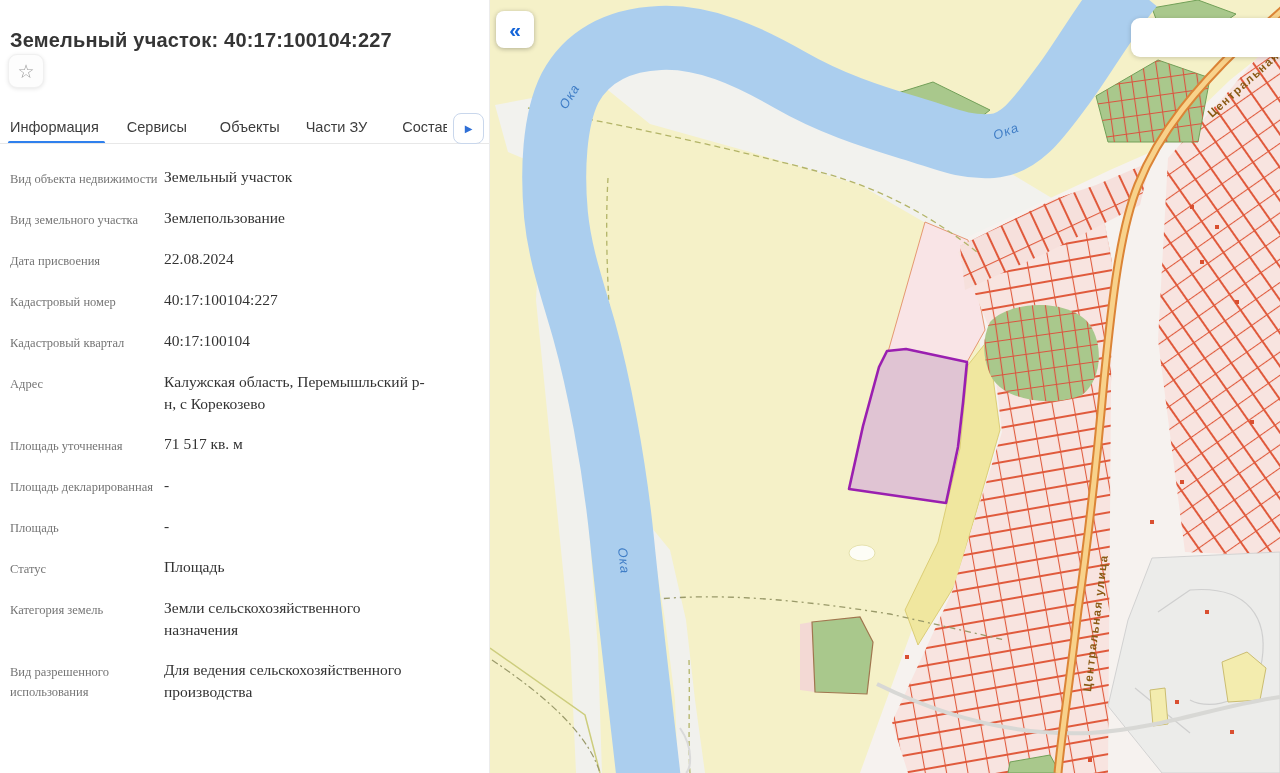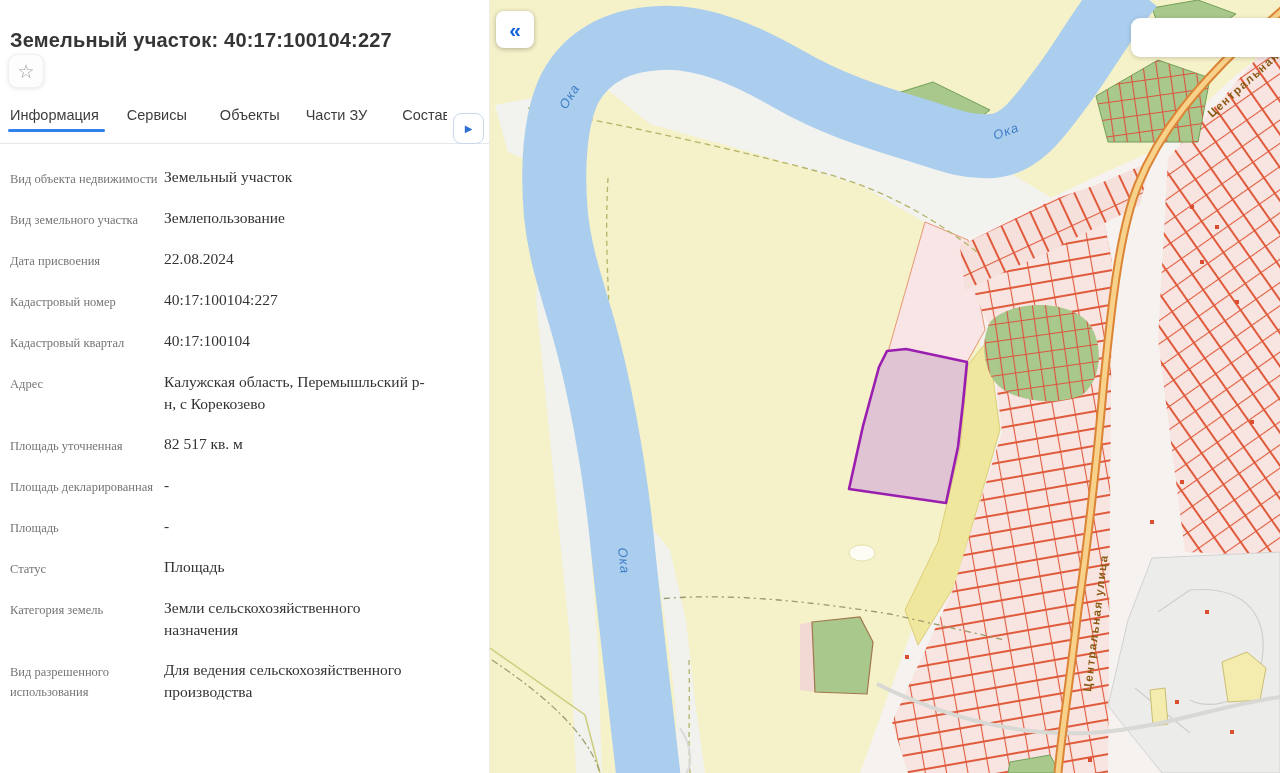--- a/index.html
+++ b/index.html
@@ -8,21 +8,21 @@
 
   
   .panel { position:absolute; left:0; top:0; width:490px; height:773px;
     background:#fff; border-right:1px solid #ececec; overflow:hidden; z-index:5; }
   .panel h1 { font-size:20px; font-weight:600; color:#353535; letter-spacing:.2px;
     padding:13px 12px 0 10px; white-space:nowrap;margin-top:16px; }
   .star-btn { position:absolute; left:8px; top:54px; width:36px; height:34px;
     background:#fdfdfd; border:1px solid #f0f0f0; border-radius:9px;
     box-shadow:0 1px 4px rgba(0,0,0,.10); display:flex; align-items:center;
     justify-content:center; cursor:pointer; font-size:19px; color:#9a9a9a; }
-  .tabs { position:absolute; left:0; top:100px; width:490px; height:32px;
+  .tabs { position:absolute; left:0; top:112px; width:490px; height:32px;
     display:flex; align-items:center; padding-left:10px; }
   .tab { font-size:14.5px; color:#3d3d3d; white-space:nowrap; cursor:pointer;
     position:relative; height:32px; line-height:30px; }
   .tab.active::after { content:""; position:absolute; left:-2px; right:-6px;
     bottom:0; height:3px; background:#2f80ed; border-radius:2px; }
   .tabs-divider { position:absolute; left:0; top:143px; width:490px; height:1px;
     background:#e8e8e8; }
   .more-tabs { position:absolute; right:5px; top:113px; width:31px; height:31px;
     background:#fff; border:1px solid #c9d7ec; border-radius:8px; display:flex;
     align-items:center; justify-content:center; color:#2f6fd6; font-size:10px;
@@ -89,21 +89,21 @@
     <div class="frow">
       <div class="flabel">Кадастровый квартал</div>
       <div class="fvalue">40:17:100104</div>
     </div>
     <div class="frow">
       <div class="flabel">Адрес</div>
       <div class="fvalue">Калужская область, Перемышльский р-н, с Корекозево</div>
     </div>
     <div class="frow">
       <div class="flabel">Площадь уточненная</div>
-      <div class="fvalue">82 517 кв. м</div>
+      <div class="fvalue">71 517 кв. м</div>
     </div>
     <div class="frow">
       <div class="flabel">Площадь декларированная</div>
       <div class="fvalue">-</div>
     </div>
     <div class="frow">
       <div class="flabel">Площадь</div>
       <div class="fvalue">-</div>
     </div>
     <div class="frow">

